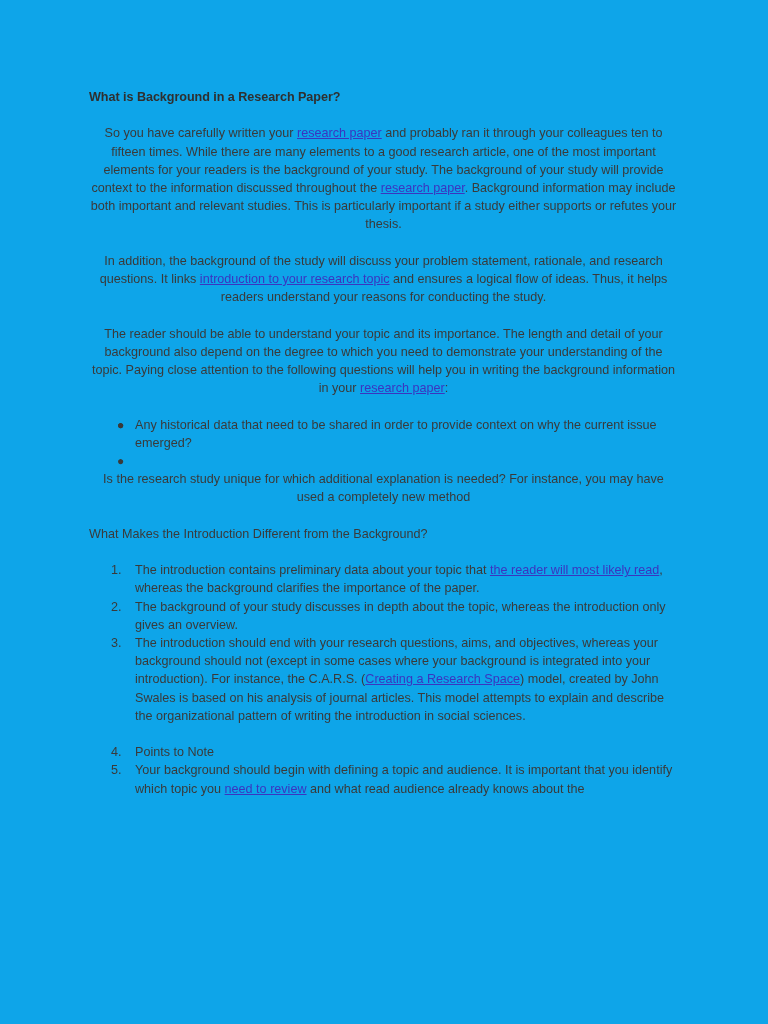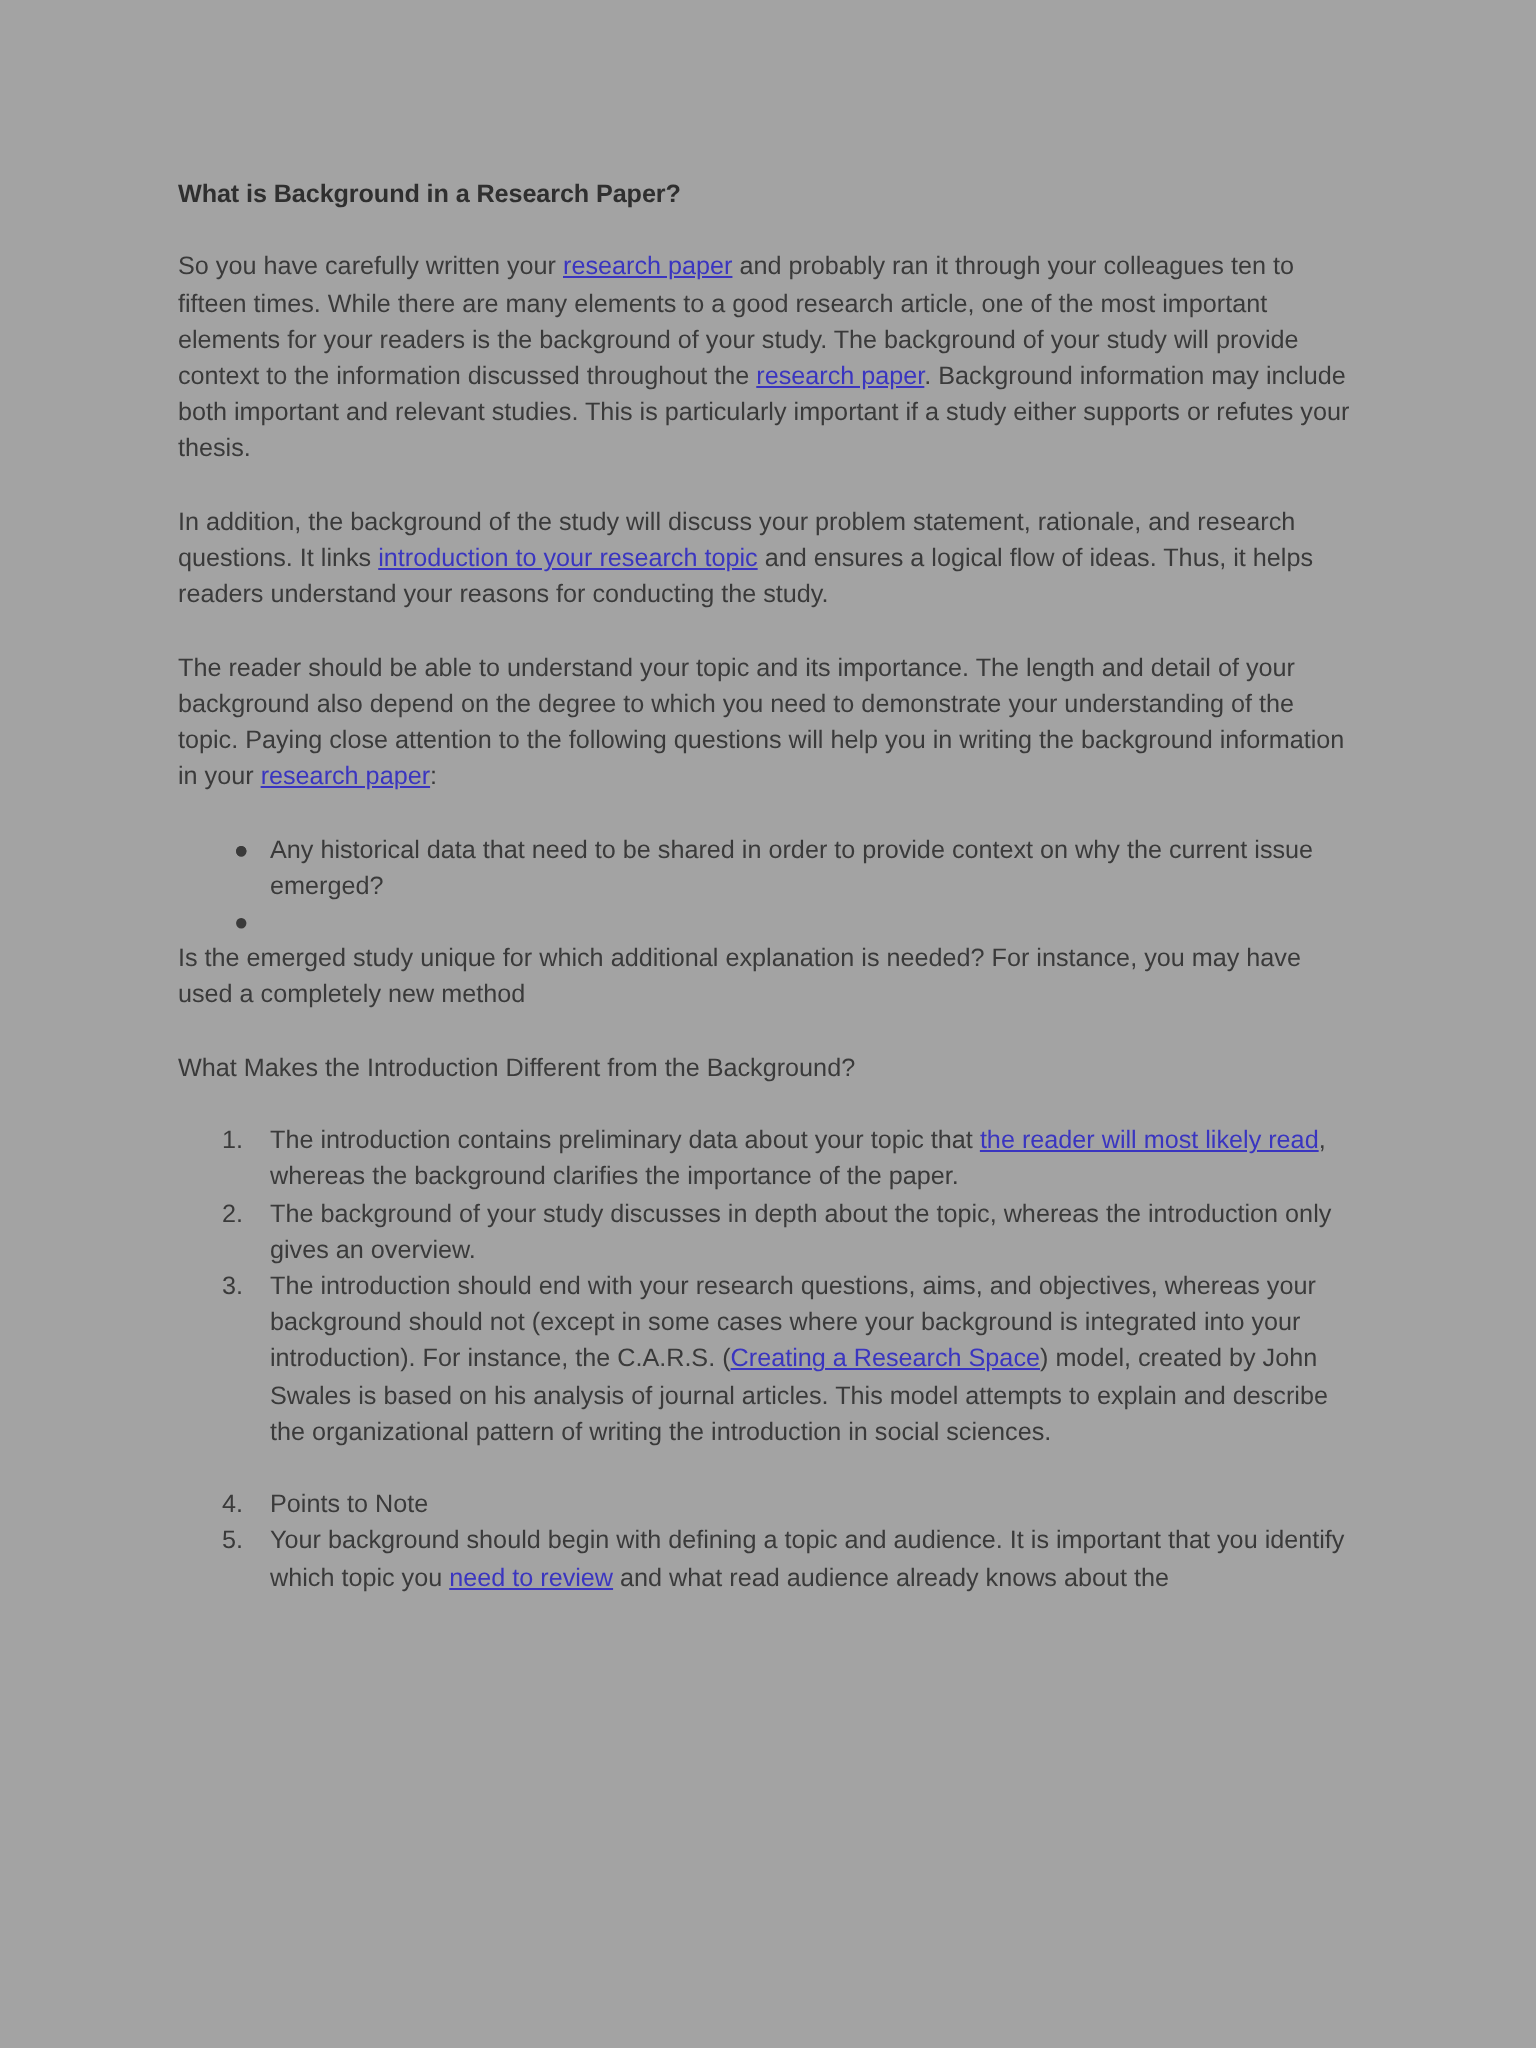--- a/index.html
+++ b/index.html
@@ -11,39 +11,40 @@
     width: 768px;
     height: 1024px;
     overflow: hidden;
     font-family: "Liberation Sans", sans-serif;
     color: #3a3a3a;
   }
   .page {
     position: relative;
     width: 768px;
     height: 1024px;
-    background: #a3a3a3;
+    background: #0ea5e9;
     box-sizing: border-box;
     padding: 88px 90px 0 89px;
   }
   .doc {
     width: 589px;
     font-size: 12.6px;
     line-height: 18.2px;
   }
   h1.doc-title {
     font-size: 12.6px;
     line-height: 18.2px;
     font-weight: bold;
     margin: 0 0 18.2px 0;
     color: #2f2f2f;
     letter-spacing: -0.05px;
   }
   p.para {
     margin: 0 0 18.2px 0;
+    text-align: center;
   }
   h2.section-head {
     font-size: 12.6px;
     line-height: 18.2px;
     font-weight: normal;
     margin: 0 0 18.2px 0;
     color: #3a3a3a;
   }
   a.doclink {
     color: #3a35c0;
@@ -103,21 +104,21 @@
 
 
     <p class="para"><span>The reader should be able to understand your topic and its importance. The length and detail of your background also depend on the degree to which you need to demonstrate your understanding of the topic. Paying close attention to the following questions will help you in writing the background information in your </span><a class="doclink" href="#">research paper</a><span>:</span></p>
 
     <ul class="bullets">
       <li><span class="bullet-dot">●</span></li>
       <li><span class="bullet-dot">●</span><span>Any historical data that need to be shared in order to provide context on why the current issue emerged?</span></li>
       <li><span class="bullet-dot">●</span></li>
     </ul>
 
-    <p class="para">Is the emerged study unique for which additional explanation is needed? For instance, you may have used a completely new method</p>
+    <p class="para">Is the research study unique for which additional explanation is needed? For instance, you may have used a completely new method</p>
 
     <h2 class="section-head">What Makes the Introduction Different from the Background?</h2>
 
 
     <ol class="numbers">
       <li><span class="num-marker">1.</span><span>The introduction contains preliminary data about your topic that </span><a class="doclink" href="#">the reader will most likely read</a><span>, whereas the background clarifies the importance of the paper.</span></li>
 
       <li><span class="num-marker">2.</span><span>The background of your study discusses in depth about the topic, whereas the introduction only gives an overview.</span></li>
 
       <li><span class="num-marker">3.</span><span>The introduction should end with your research questions, aims, and objectives, whereas your background should not (except in some cases where your background is integrated into your introduction). For instance, the C.A.R.S. (</span><a class="doclink" href="#">Creating a Research Space</a><span>) model, created by John Swales is based on his analysis of journal articles. This model attempts to explain and describe the organizational pattern of writing the introduction in social sciences.</span></li>

